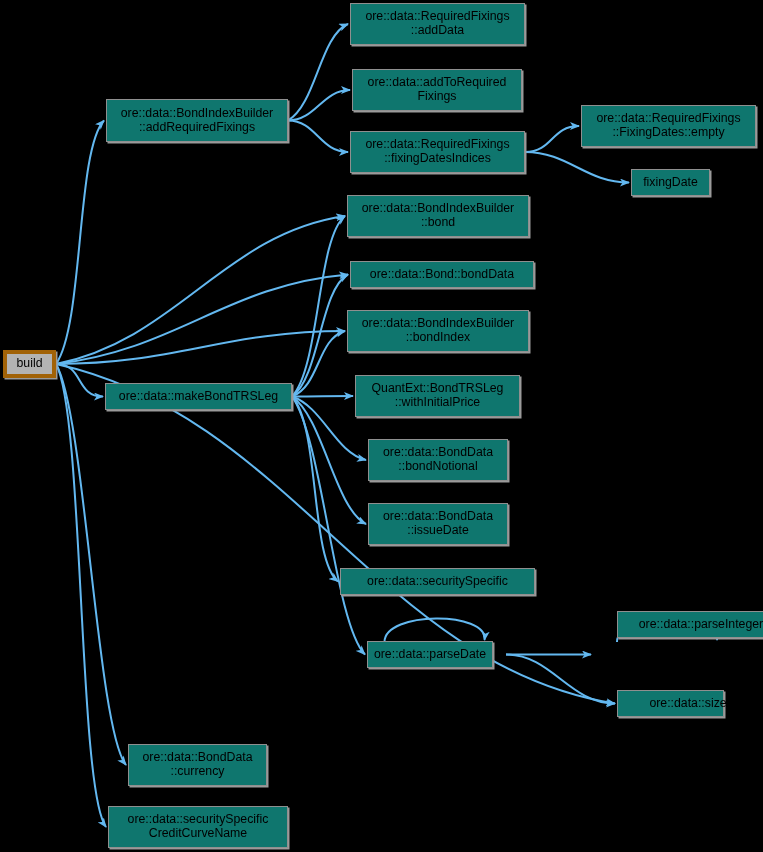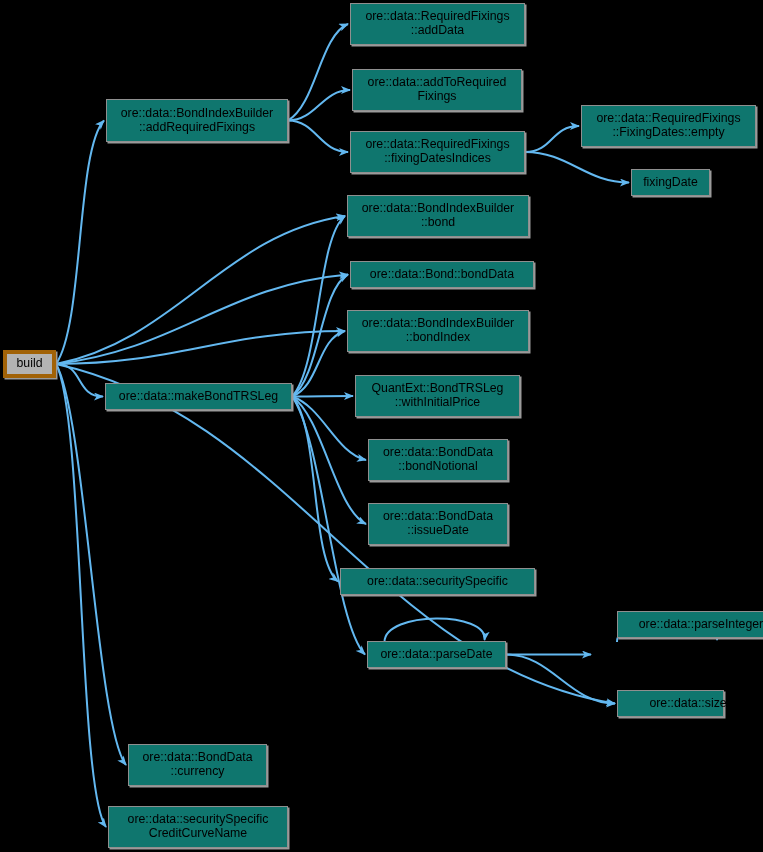--- a/index.html
+++ b/index.html
@@ -99,21 +99,21 @@
         <span class="lbl">ore::data::BondData
 ::bondNotional</span>
       </div>
       <div class="node" style="left: 368px; top: 503px; width: 140px; height: 42px;">
         <span class="lbl">ore::data::BondData
 ::issueDate</span>
       </div>
       <div class="node" style="left: 340px; top: 568px; width: 195px; height: 27px;">
         <span class="lbl">ore::data::securitySpecific</span>
       </div>
-      <div class="node" style="left: 367px; top: 641px; width: 139px; height: 27px;">
+      <div class="node" style="left: 367px; top: 641px; width: 126px; height: 27px;">
         <span class="lbl">ore::data::parseDate</span>
       </div>
       <div class="node" style="left: 593px; top: 611px; width: 168px; height: 27px; margin-left: 24px;">
         <span class="lbl">ore::data::parseInteger</span>
       </div>
       <div class="node" style="left: 617px; top: 690px; width: 107px; height: 27px; padding-left: 35px;">
         <span class="lbl">ore::data::size</span>
       </div>
       <div class="node" style="left: 128px; top: 744px; width: 139px; height: 42px;">
         <span class="lbl">ore::data::BondData

